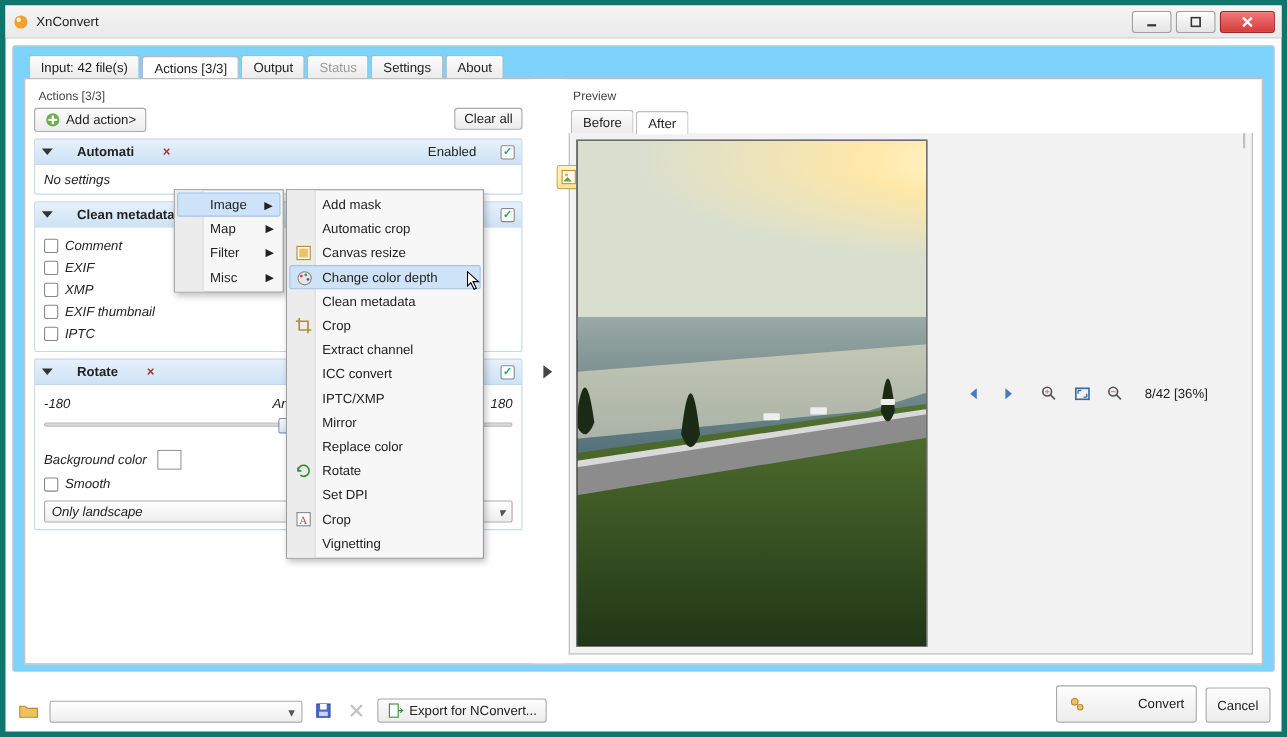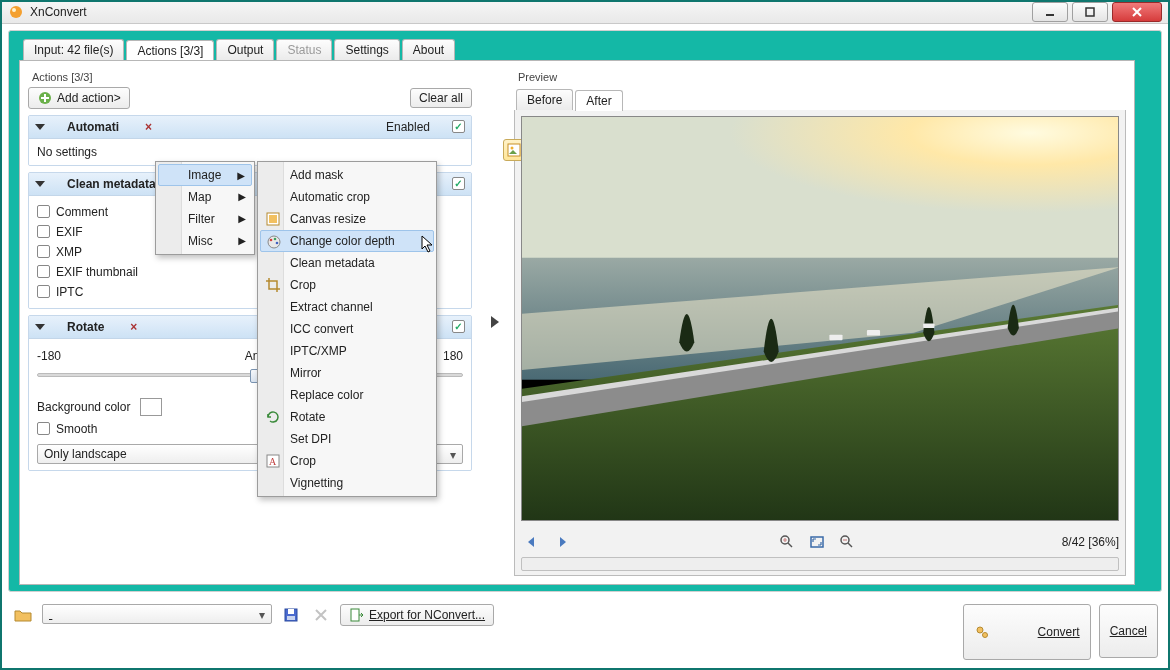--- a/index.html
+++ b/index.html
@@ -1,58 +1,58 @@
 <!DOCTYPE html>
 <html><head>
 <meta charset="utf-8">
 <style>
   * { box-sizing: border-box; }
   html, body { margin:0; padding:0; font-family: "Segoe UI", Tahoma, Arial, sans-serif; font-size:12px; color:#222; }
   body { background:#fff; }
-  .window { width:1170px; height:670px; border:2px solid #0f766e; background:#fff; display:flex; flex-direction:column; position:relative; }
+  .window { width:1170px; height:670px; border:5px solid #0f766e; background:#fff; display:flex; flex-direction:column; position:relative; }
   .titlebar { height:30px; background:linear-gradient(#f5f5f5,#e9e9e9); border-bottom:1px solid #c9c9c9; display:flex; align-items:center; padding:0 6px; }
   .titlebar .app-icon { width:16px; height:16px; margin-right:6px; }
   .titlebar .title { flex:1; font-size:12px; }
   .winbtns { display:flex; gap:4px; }
   .winbtn { width:36px; height:20px; border:1px solid #a0a0a0; background:linear-gradient(#fdfdfd,#e4e4e4); border-radius:3px; display:flex; align-items:center; justify-content:center; font-size:11px; }
   .winbtn.close { width:50px; background:linear-gradient(#f07a7a,#d63c3c); border-color:#9a2a2a; color:#fff;}
-  .content { flex:1; padding:8px 26px 6px 10px; display:flex; flex-direction:column; border:1px solid #d0d0d0; margin:6px; border-radius:3px; background:#14b8a6; }
+  .content { flex:1; padding:8px 10px 6px 10px; display:flex; flex-direction:column; border:1px solid #d0d0d0; margin:6px; border-radius:3px; background:#7dd3fc; }
   .tabstrip { display:flex; gap:2px; margin-bottom:0; padding-left:4px; }
   .tab { padding:3px 10px; border:1px solid #b7b7b7; border-bottom:none; background:linear-gradient(#fdfdfd,#ebebeb); border-radius:3px 3px 0 0; cursor:default; }
   .tab.active { background:#fff; position:relative; top:1px; }
   .tab.disabled { color:#9a9a9a; }
   .tab-body { border:1px solid #b7b7b7; flex:1; display:flex; background:#fff; position:relative; }
   .pane-left { width:460px; display:flex; flex-direction:column; padding:8px; position:relative; }
   .pane-mid { width:30px; display:flex; align-items:center; justify-content:center; background:#fff; }
   .pane-right { flex:1; display:flex; flex-direction:column; padding:8px 8px 8px 4px; }
   .section-label { font-size:11px; color:#444; margin:2px 0 4px 4px; }
-  .toolbar-row { display:flex; align-items:center; gap:4px; margin-bottom:6px; }
+  .toolbar-row { display:flex; align-items:flex-start; gap:4px; margin-bottom:6px; }
   .btn { border:1px solid #a9a9a9; background:linear-gradient(#fdfdfd,#ececec); padding:2px 8px; border-radius:3px; display:inline-flex; align-items:center; gap:4px; font-size:12px; }
-  .btn.wide { padding:19px 10px;gap:48px; }
+  .btn.wide { padding:8px 10px;gap:48px; }
   .accstrip { border:1px solid #c6d8eb; border-radius:2px; background:#eaf2fb; display:flex; flex-direction:column; overflow:hidden; }
   .acc-header { background:linear-gradient(#e7f1fb,#cde2f5); border-bottom:1px solid #c3d6e9; padding:4px 6px; display:flex; align-items:center; font-weight:bold; gap:22px; }
   .acc-header .rem { color:#a33; font-weight:bold; margin-left:4px;}
   .acc-header .spacer { flex:1; }
-  .acc-body { background:#fff; padding:6px 8px; }
+  .acc-body { background:#fff; padding:6px 8px;font-style:italic; }
   .chk-row { display:flex; align-items:center; gap:6px; padding:3px 0; }
   .checkbox { width:13px; height:13px; border:1px solid #888; background:#fff; border-radius:2px; display:inline-flex; align-items:center; justify-content:center; font-size:10px; color:#2a6; }
   .checkbox.checked::after { content:"✓"; }
   .slider-row { display:flex; align-items:center; gap:8px; padding:4px 0 10px 0; position:relative;}
   .slider-track { flex:1; height:4px; background:#d9d9d9; border:1px solid #bbb; border-radius:2px; position:relative; }
   .slider-thumb { position:absolute; top:-5px; width:10px; height:14px; background:linear-gradient(#f6f8fb,#d9e3ef); border:1px solid #7a94b1; border-radius:2px; }
   .sel { width:100%; border:1px solid #a9a9a9; border-radius:2px; background:linear-gradient(#fff,#eee); padding:2px 18px 2px 6px; position:relative; }
   .sel::after { content:"▾"; position:absolute; right:6px; top:3px; color:#555; }
   .swatch { width:22px; height:18px; border:1px solid #999; background:#fff; }
   .preview-tabs { display:flex; gap:2px; margin:2px 0 0 2px; }
-  .preview-area { flex:1; border:1px solid #bbb; background:#f2f2f2; display:flex; flex-direction:column; }
+  .preview-area { flex:1; border:1px solid #bbb; background:#f2f2f2; display:flex; flex-direction:row;gap:20px; }
   .svg-wrap { flex:1; border:1px solid #888; margin:6px; background:#000; position:relative; overflow:hidden; }
   .prev-ctrl { display:flex; align-items:center; gap:8px; padding:4px 6px; }
   .prev-ctrl .spacer { flex:1; }
   .prev-scroll { height:14px; margin:0 6px 4px 6px; border:1px solid #c0c0c0; background:#eee; border-radius:2px; }
-  .footer { display:flex; align-items:flex-start; gap:8px; padding:6px 10px 8px 10px;text-decoration:underline; }
+  .footer { display:flex; align-items:flex-end; gap:8px; padding:6px 10px 8px 10px; }
   .preset { flex:0 0 230px; border:1px solid #a9a9a9; border-radius:2px; background:linear-gradient(#fff,#eee); padding:2px 18px 2px 6px; position:relative; }
   .preset::after { content:"▾"; position:absolute; right:6px; top:3px; color:#555; }
   .icon16 { width:16px; height:16px; display:inline-block; }
   
   .popup { position:absolute; background:#f7f7f7; border:1px solid #9c9c9c; box-shadow:2px 3px 6px rgba(0,0,0,.25); }
   .popup.sub1 { left:135px; top:100px; width:100px; }
   .popup.sub2 { left:237px; top:100px; width:180px; }
   .popup .gutter { position:absolute; left:0; top:0; bottom:0; width:26px; background:#ececec; border-right:1px solid #ddd; }
   .popup ul { list-style:none; margin:0; padding:2px 2px; position:relative; }
   .popup li { padding:4px 18px 4px 30px; position:relative; white-space:nowrap; }

